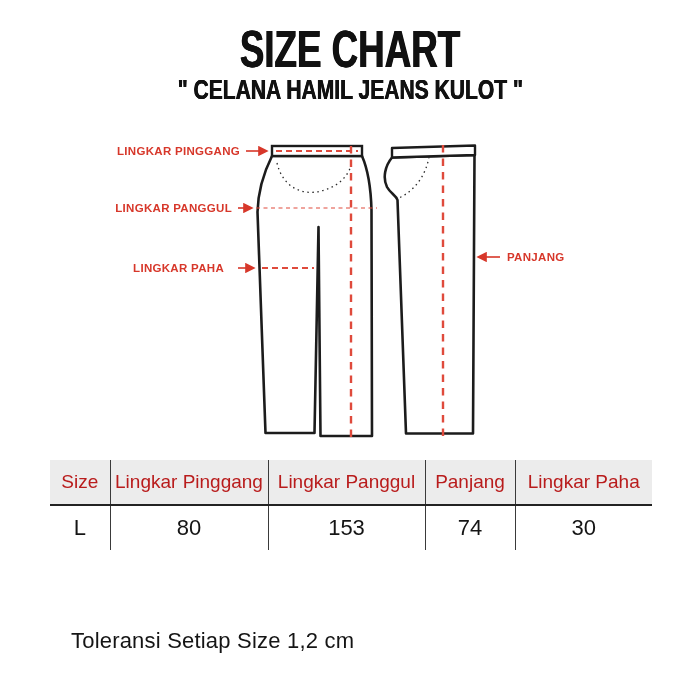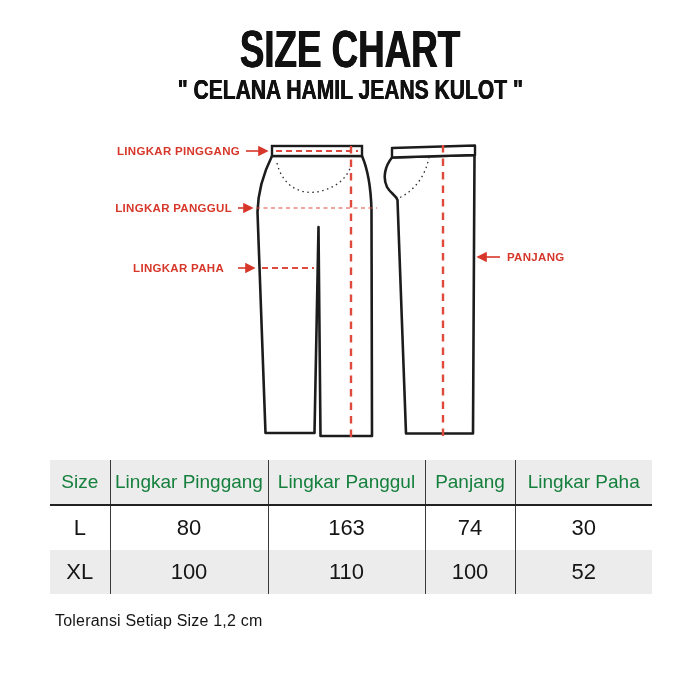--- a/index.html
+++ b/index.html
@@ -37,31 +37,31 @@
     position:absolute;top:460px;left:50px;width:602px;
     border-collapse:collapse;table-layout:fixed;
   }
   .size-table th,.size-table td{
     text-align:center;vertical-align:middle;padding:0;
     border-right:1.5px solid #3a3a3a;
   }
   .size-table th:last-child,.size-table td:last-child{border-right:none;}
   .size-table thead th{
     height:44px;background:#ececec;font-weight:normal;font-size:19px;
-    border-bottom:2.5px solid #222;color:#15803d;
+    border-bottom:2.5px solid #222;color:#b91c1c;
   }
   .size-table tbody td{height:44px;font-size:22px;color:#151515;}
   .size-table tbody tr.stripe td{background:#ececec;}
   .c-size{width:60px;} .c-pinggang{width:158px;} .c-panggul{width:157px;}
   .c-panjang{width:90px;} .c-paha{width:137px;}
 
   
   .note{
-    position:absolute;top:612px;left:55px;margin:0;
-    font-size:16px;color:#151515;letter-spacing:.2px;
+    position:absolute;top:612px;left:55px;margin:16px;
+    font-size:22px;color:#151515;letter-spacing:.2px;
   }
 </style>
 </head>
 <body>
 
 <div class="page">
 
   <div class="hdr">
     <div class="row"><h1>SIZE CHART</h1></div>
     <div class="row"><h2>" CELANA HAMIL JEANS KULOT "</h2></div>
@@ -128,29 +128,22 @@
         <th>Lingkar Pinggang</th>
         <th>Lingkar Panggul</th>
         <th>Panjang</th>
         <th>Lingkar Paha</th>
       </tr>
     </thead>
     <tbody>
       <tr>
         <td>L</td>
         <td>80</td>
-        <td>163</td>
+        <td>153</td>
         <td>74</td>
         <td>30</td>
-      </tr>
-      <tr class="stripe">
-        <td>XL</td>
-        <td>100</td>
-        <td>110</td>
-        <td>100</td>
-        <td>52</td>
       </tr>
     </tbody>
   </table>
 
   <p class="note">Toleransi Setiap Size 1,2 cm</p>
 
 </div>
 
 </body></html>

